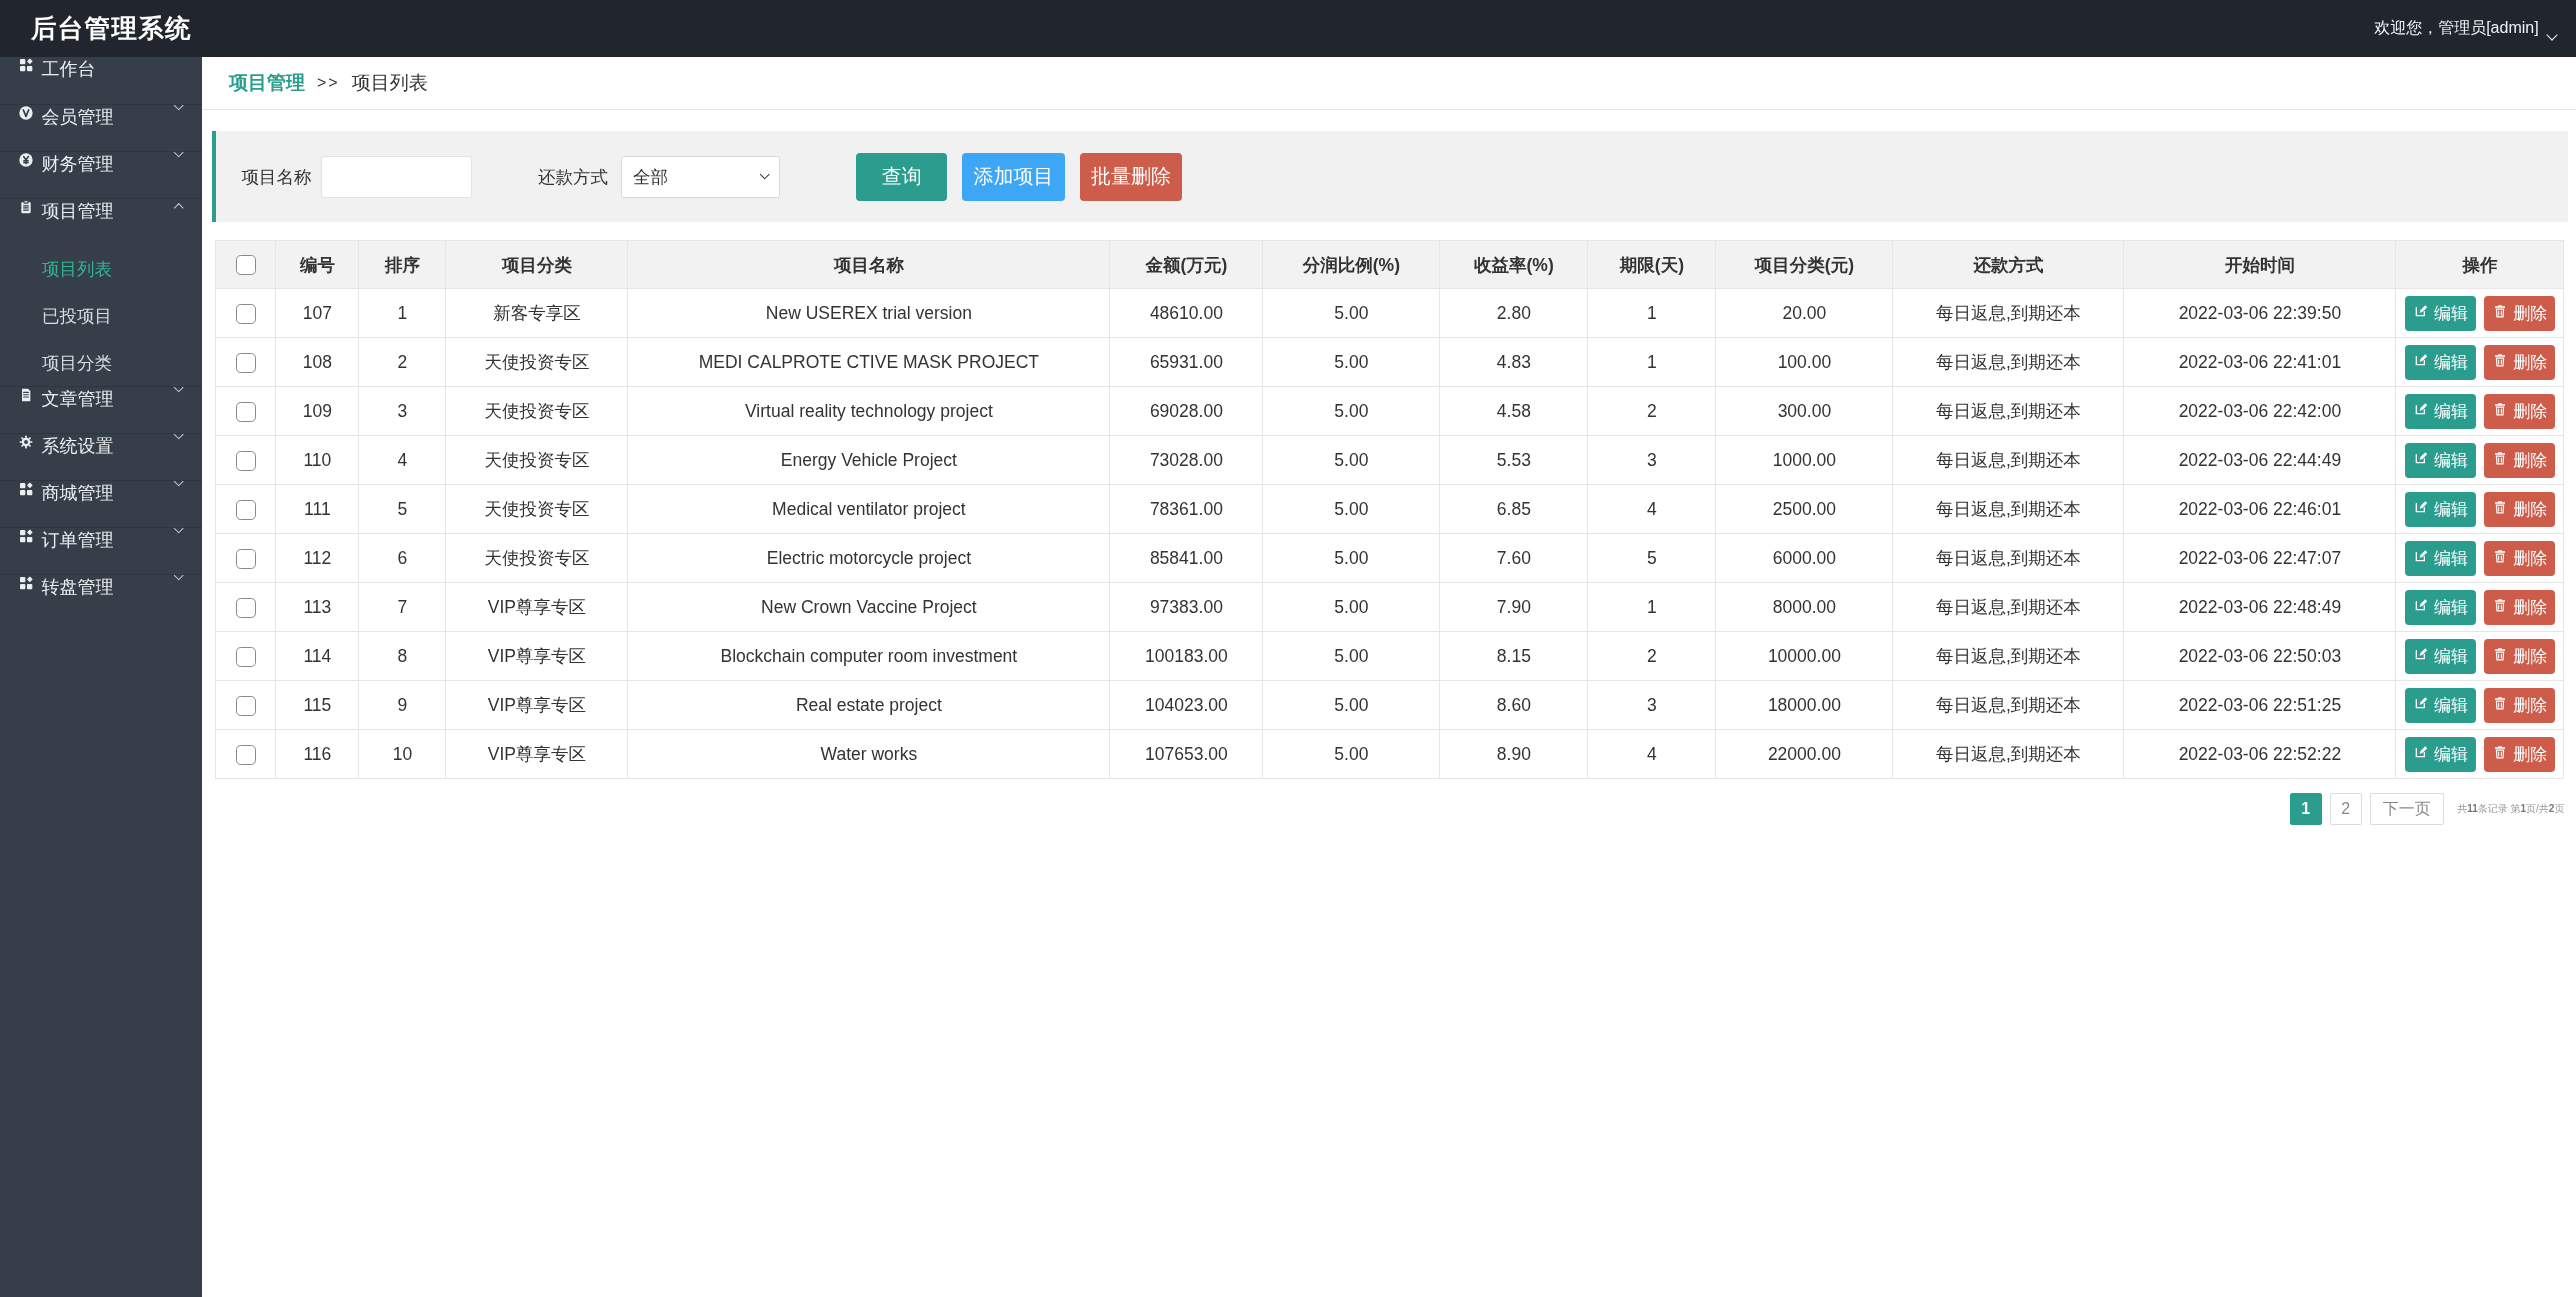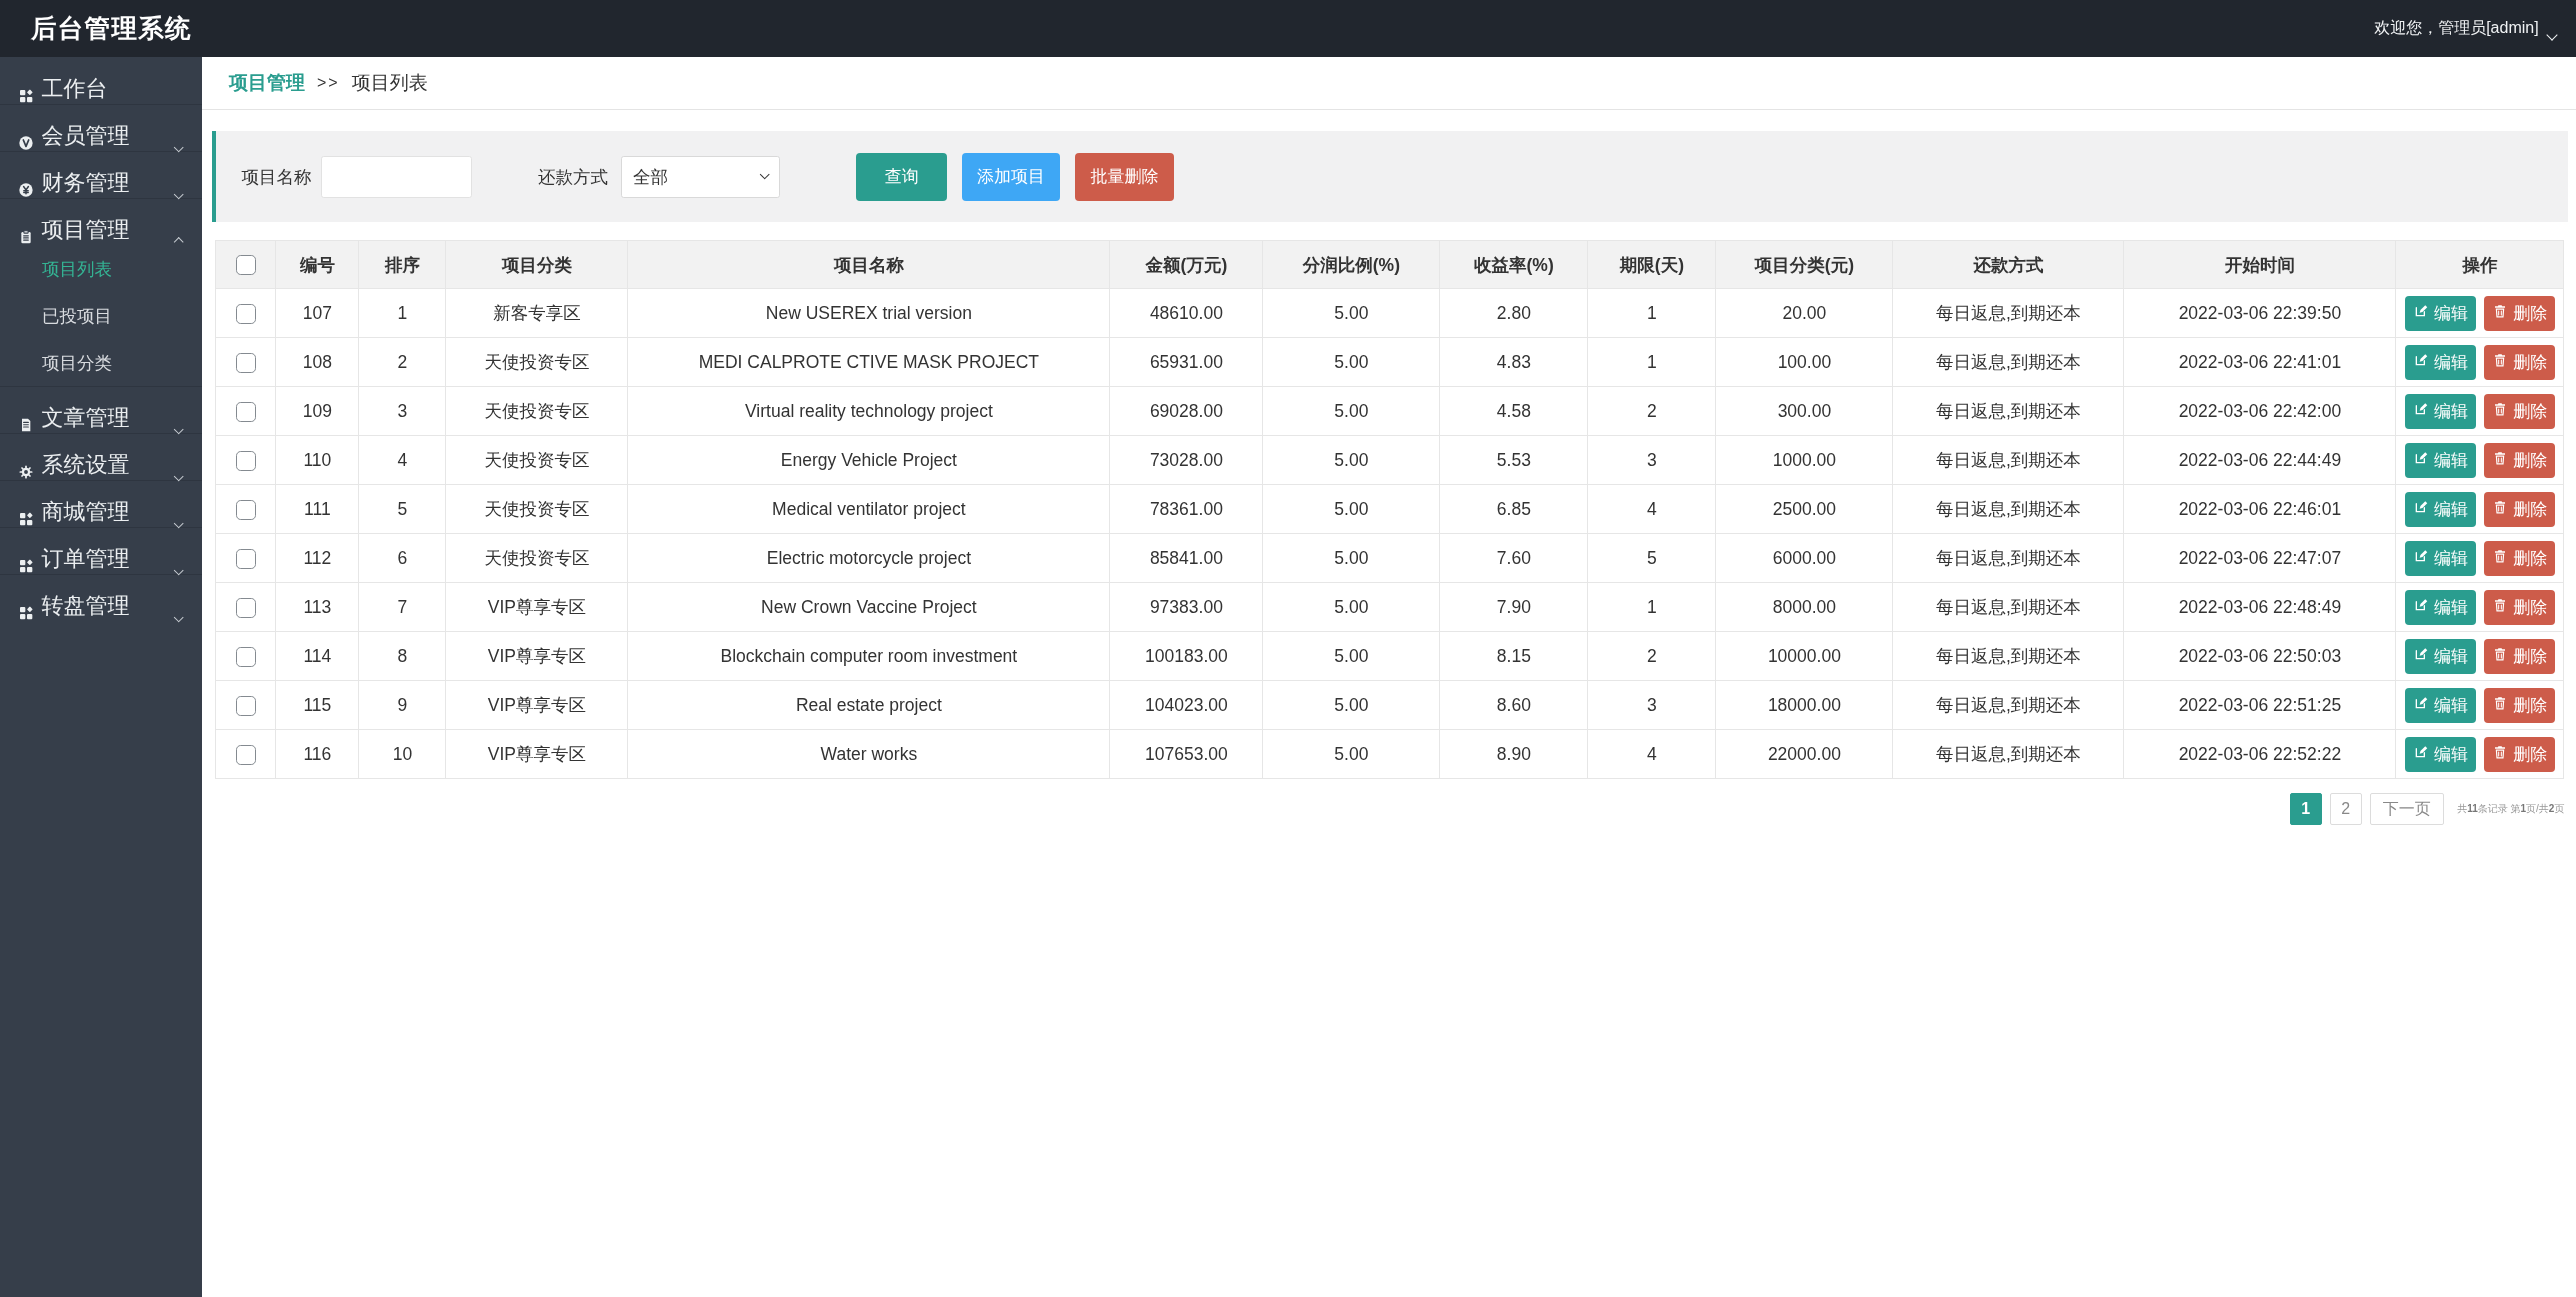--- a/index.html
+++ b/index.html
@@ -12,22 +12,22 @@
   
   .topbar { height:57px; background:#21262e; display:flex; align-items:center; }
   .app-title { font-size:25.5px; font-weight:bold; color:#fff; padding-left:31px; letter-spacing:1.3px; }
   .user-menu { margin-left:auto; display:flex; align-items:flex-end; gap:9.4px; padding-right:20px;
                font-size:16px; color:#f0f2f4; cursor:pointer; }
   .chev { display:inline-block; width:8px; height:8px; border-right:1.3px solid currentColor;
           border-bottom:1.3px solid currentColor; transform:rotate(45deg); margin-top:-5.4px; }
   
   .layout { display:flex; height:1240px; }
   .sidebar { width:202px; flex-shrink:0; background:#363e4a; }
-  .side-item { height:47px; display:flex; align-items:flex-end; padding:0 20px 0 18px;
-               color:#eceff1; font-size:22px; cursor:pointer; border-top:0.7px solid #2e3540; }
+  .side-item { height:47px; display:flex; align-items:flex-start; padding:0 20px 0 18px;
+               color:#eceff1; font-size:18px; cursor:pointer; border-top:0.7px solid #2e3540; }
   .side-item.first { border-top:none; }
   .side-item .icon { width:16px; height:16px; margin-right:7.4px; display:flex; align-items:center; }
   .side-item .icon svg { width:16px; height:16px; }
   .side-chev { margin-left:auto; width:7.4px; height:7.4px; border-right:1.3px solid #c7ccd2;
                border-bottom:1.3px solid #c7ccd2; transform:rotate(45deg); margin-top:-3.4px; }
   .side-chev.up { transform:rotate(-135deg); margin-top:4.7px; }
   .sub-item { height:47px; display:flex; align-items:center; padding-left:42px;
               color:#d8dbdf; font-size:17.5px; cursor:pointer; }
   .sub-item.active { color:#34b494; }
   .main { flex:1; display:flex; flex-direction:column; background:#fff; }
@@ -43,21 +43,21 @@
                   padding-left:25.5px; font-size:17.5px; }
   .f-label { color:#333; white-space:nowrap; }
   .repay-label { margin-left:66px; }
   .name-input { margin-left:9.4px; width:151px; height:42px; background:#fff;
                 border:0.7px solid #e2e2e2; border-radius:2.7px; font-size:17.5px; padding:0 9.4px;
                 outline:none; font-family:inherit; }
   .select { margin-left:13.4px; width:159px; height:42px; background:#fff; border:0.7px solid #d9d9d9;
             border-radius:2.7px; display:flex; align-items:center; padding:0 10.7px; cursor:pointer; }
   .sel-arrow { margin-left:auto; width:7.4px; height:7.4px; border-right:1.7px solid #333;
                border-bottom:1.7px solid #333; transform:rotate(45deg); margin-top:-4px; }
-  .btn { height:48px; border:none; border-radius:4px; color:#fff; font-size:17px;
+  .btn { height:48px; border:none; border-radius:4px; color:#fff; font-size:20px;
          cursor:pointer; font-family:inherit; white-space:nowrap; }
   .btn-teal { background:#2a9d8f; margin-left:76px; min-width:91px; padding:0 20px; }
   .btn-blue { background:#3ea7f5; margin-left:14.8px; min-width:98px; padding:0 11.4px; }
   .btn-red  { background:#cd5c4a; margin-left:14.8px; min-width:99px; padding:0 11.4px; }
   
   table.grid { margin:18px 13.4px 0 13.4px; width:2348px; border-collapse:collapse;
                table-layout:fixed; font-size:17.5px; }
   .grid th, .grid td { border:0.7px solid #e6e6e6; text-align:center; padding:0 4px;
                        overflow:hidden; white-space:nowrap; }
   .grid th { height:48px; background:#f2f2f2; font-weight:bold; color:#333; }

